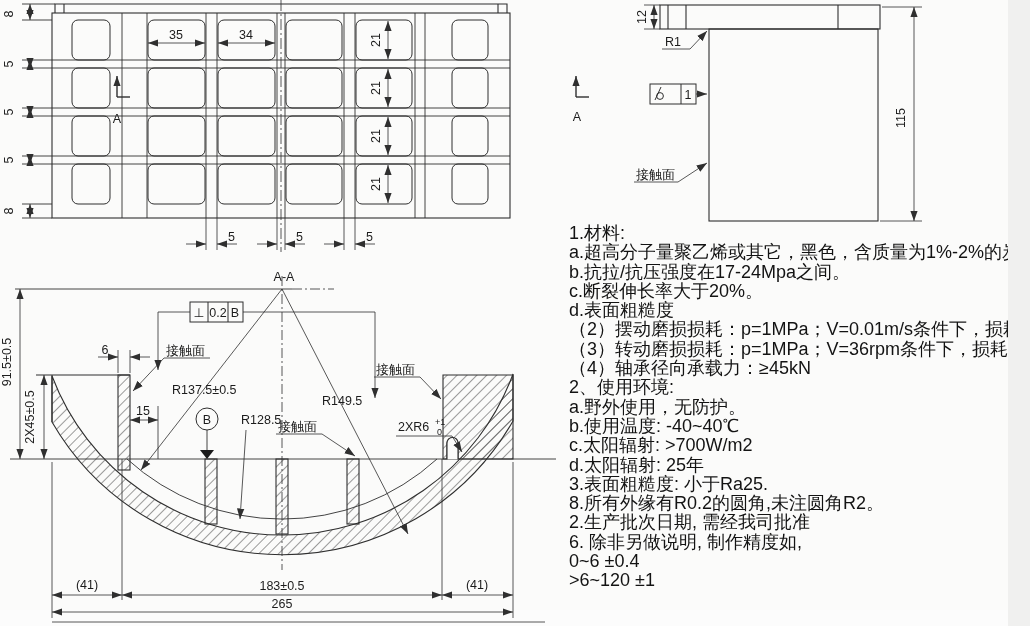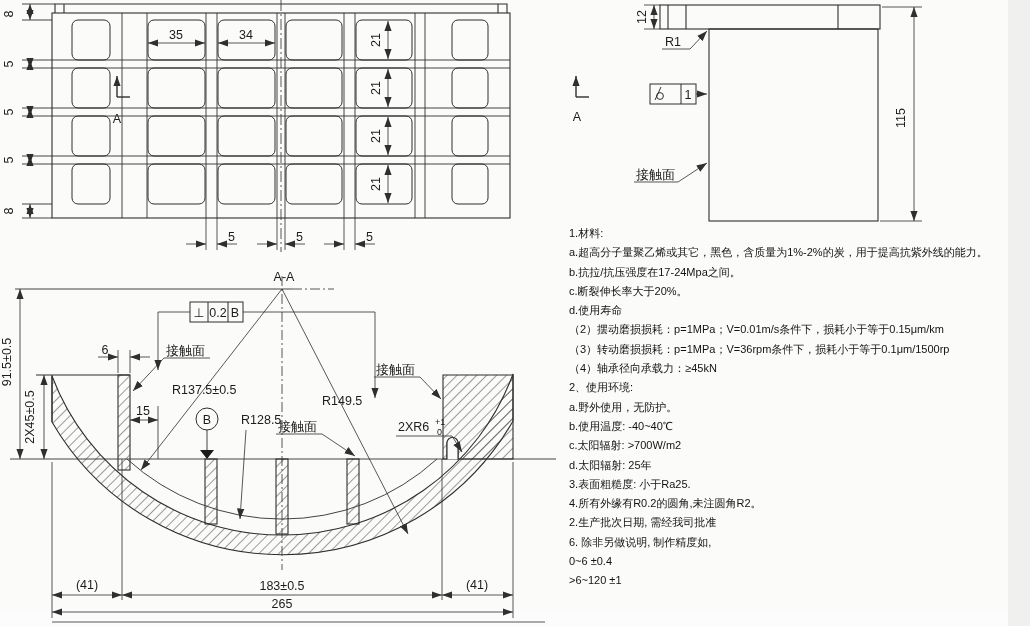--- a/index.html
+++ b/index.html
@@ -5,21 +5,21 @@
   html,body{margin:0;padding:0;}
   body{width:1030px;height:626px;position:relative;background:#fcfcfc;overflow:hidden;
        font-family:"Liberation Sans", sans-serif;}
   #stage{position:absolute;left:0;top:0;width:1030px;height:610px;background:#fbfbfa;}
   svg{position:absolute;left:0;top:0;}
   svg text{fill:#1c1c1c;font-family:"Liberation Sans", sans-serif;font-size:12.5px;}
   svg .cjk{font-size:13px;}
   svg .sm{font-size:9px;}
   .edge-band{position:absolute;right:0;top:0;width:22px;height:626px;background:#f0f0ef;}
   #notes{position:absolute;left:569px;top:224px;width:455px;color:#131313;
-         font-size:11px;line-height:19.3px;white-space:nowrap;}
+         font-size:18px;line-height:19.3px;white-space:nowrap;}
   #notes div{height:19.3px;}
 </style>
 </head>
 <body>
 
 <div id="stage">
 
 <svg width="1030" height="626" viewBox="0 0 1030 626">
   <defs>
     <marker id="ah" viewBox="0 0 10 8" markerWidth="11" markerHeight="9" refX="9.5" refY="4" orient="auto-start-reverse" markerUnits="userSpaceOnUse">
@@ -291,31 +291,31 @@
       <text x="282" y="608" text-anchor="middle">265</text>
     </g>
   </g>
 </svg>
 
 <div id="notes">
   <div>1.材料:</div>
   <div>a.超高分子量聚乙烯或其它，黑色，含质量为1%-2%的炭，用于提高抗紫外线的能力。</div>
   <div>b.抗拉/抗压强度在17-24Mpa之间。</div>
   <div>c.断裂伸长率大于20%。</div>
-  <div>d.使用寿命</div>
+  <div>d.表面粗糙度</div>
   <div>（2）摆动磨损损耗：p=1MPa；V=0.01m/s条件下，损耗小于等于0.15μm/km</div>
   <div>（3）转动磨损损耗：p=1MPa；V=36rpm条件下，损耗小于等于0.1μm/1500rp</div>
   <div>（4）轴承径向承载力：≥45kN</div>
   <div>2、使用环境:</div>
   <div>a.野外使用，无防护。</div>
   <div>b.使用温度: -40~40℃</div>
   <div>c.太阳辐射: &gt;700W/m2</div>
   <div>d.太阳辐射: 25年</div>
   <div>3.表面粗糙度: 小于Ra25.</div>
-  <div>4.所有外缘有R0.2的圆角,未注圆角R2。</div>
+  <div>8.所有外缘有R0.2的圆角,未注圆角R2。</div>
   <div>2.生产批次日期, 需经我司批准</div>
   <div>6. 除非另做说明, 制作精度如,</div>
   <div>0~6 ±0.4</div>
   <div>&gt;6~120 ±1</div>
 </div>
 
 <div class="edge-band"></div>
 </div>
 
 </body></html>

